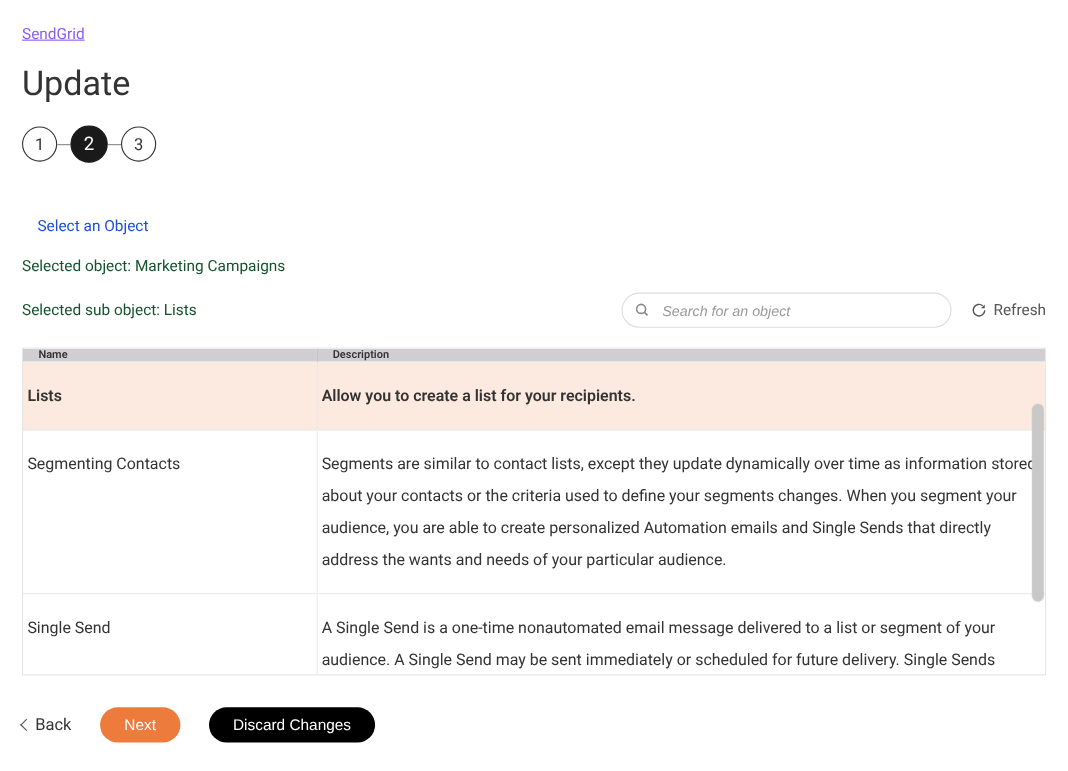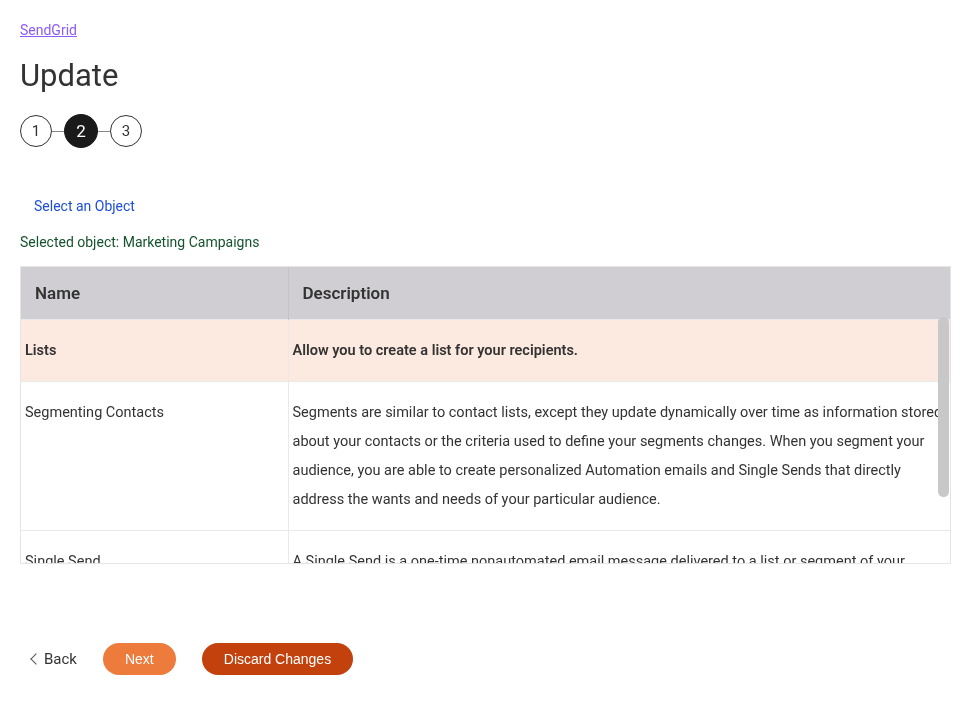--- a/index.html
+++ b/index.html
@@ -137,23 +137,23 @@
       overflow-y: auto;
     }
     table {
       width: 100%;
       border-collapse: collapse;
     }
     thead th {
       background: #d0ced3;
       color: #333;
       font-weight: 600;
-      font-size: 17px;
+      font-size: 10px;
       text-align: left;
-      padding: 16px 14px;
+      padding: 0 14px;
       border-right: 1px solid #c5c3c8;
     }
     thead th:last-child {
       border-right: none;
     }
     tbody td {
       padding: 16px 4px;
       font-size: 14.5px;
       color: #333;
       border-top: 1px solid #e9e9e9;
@@ -184,21 +184,21 @@
     .scrollbar-thumb {
       width: 11px;
       margin-left: 1px;
       height: 180px;
       background: #c8c8c8;
       border-radius: 6px;
     }
     .footer {
       position: absolute;
       bottom: 0;
-      left: 12px;
+      left: 0;
       right: 0;
       padding: 20px 20px 26px 20px;
       display: flex;
       align-items: center;
       gap: 26px;
       background: #fff;
     }
     .back-link {
       display: flex;
       align-items: center;
@@ -220,21 +220,21 @@
       padding: 8px 22px;
       font-size: 14px;
       font-weight: 500;
       cursor: pointer;
       color: #fff;
     }
     .btn-primary {
       background: #ec7b3c;
     }
     .btn-secondary {
-      background: #c2410c;
+      background: #000000;
     }
   </style>
 </head>
 <body>
 
 <div class="container">
   <a class="breadcrumb">SendGrid</a>
 
   <h1 class="page-title">Update</h1>
 
@@ -243,20 +243,39 @@
     <div class="step-line"></div>
     <div class="step active">2</div>
     <div class="step-line"></div>
     <div class="step">3</div>
   </div>
 
   <div class="section-label">Select an Object</div>
 
   <div class="selected-line">Selected object: Marketing Campaigns</div>
 
+  <div class="toolbar-row">
+    <div class="selected-line" style="margin-bottom:0;">Selected sub object: Lists</div>
+    <div class="toolbar-right">
+      <div class="search-wrap">
+        <svg class="search-icon" viewBox="0 0 24 24" fill="none" stroke="currentColor" stroke-width="2.5">
+          <circle cx="10" cy="10" r="7"></circle>
+          <line x1="20" y1="20" x2="15" y2="15"></line>
+        </svg>
+        <input type="text" class="search-input" placeholder="Search for an object" style="">
+      </div>
+      <div class="refresh-btn">
+        <svg class="refresh-icon" viewBox="0 0 24 24" fill="none" stroke="#555" stroke-width="2.2">
+          <path d="M21 12a9 9 0 1 1-3.2-6.9"></path>
+          <polyline points="21 3 21 9 15 9" fill="#555" stroke="none"></polyline>
+        </svg>
+        <span>Refresh</span>
+      </div>
+    </div>
+  </div>
 
   <div class="table-wrap">
     <div class="table-scroll">
       <table>
         <thead>
           <tr>
             <th class="col-name">Name</th>
             <th>Description</th>
           </tr>
         </thead>

